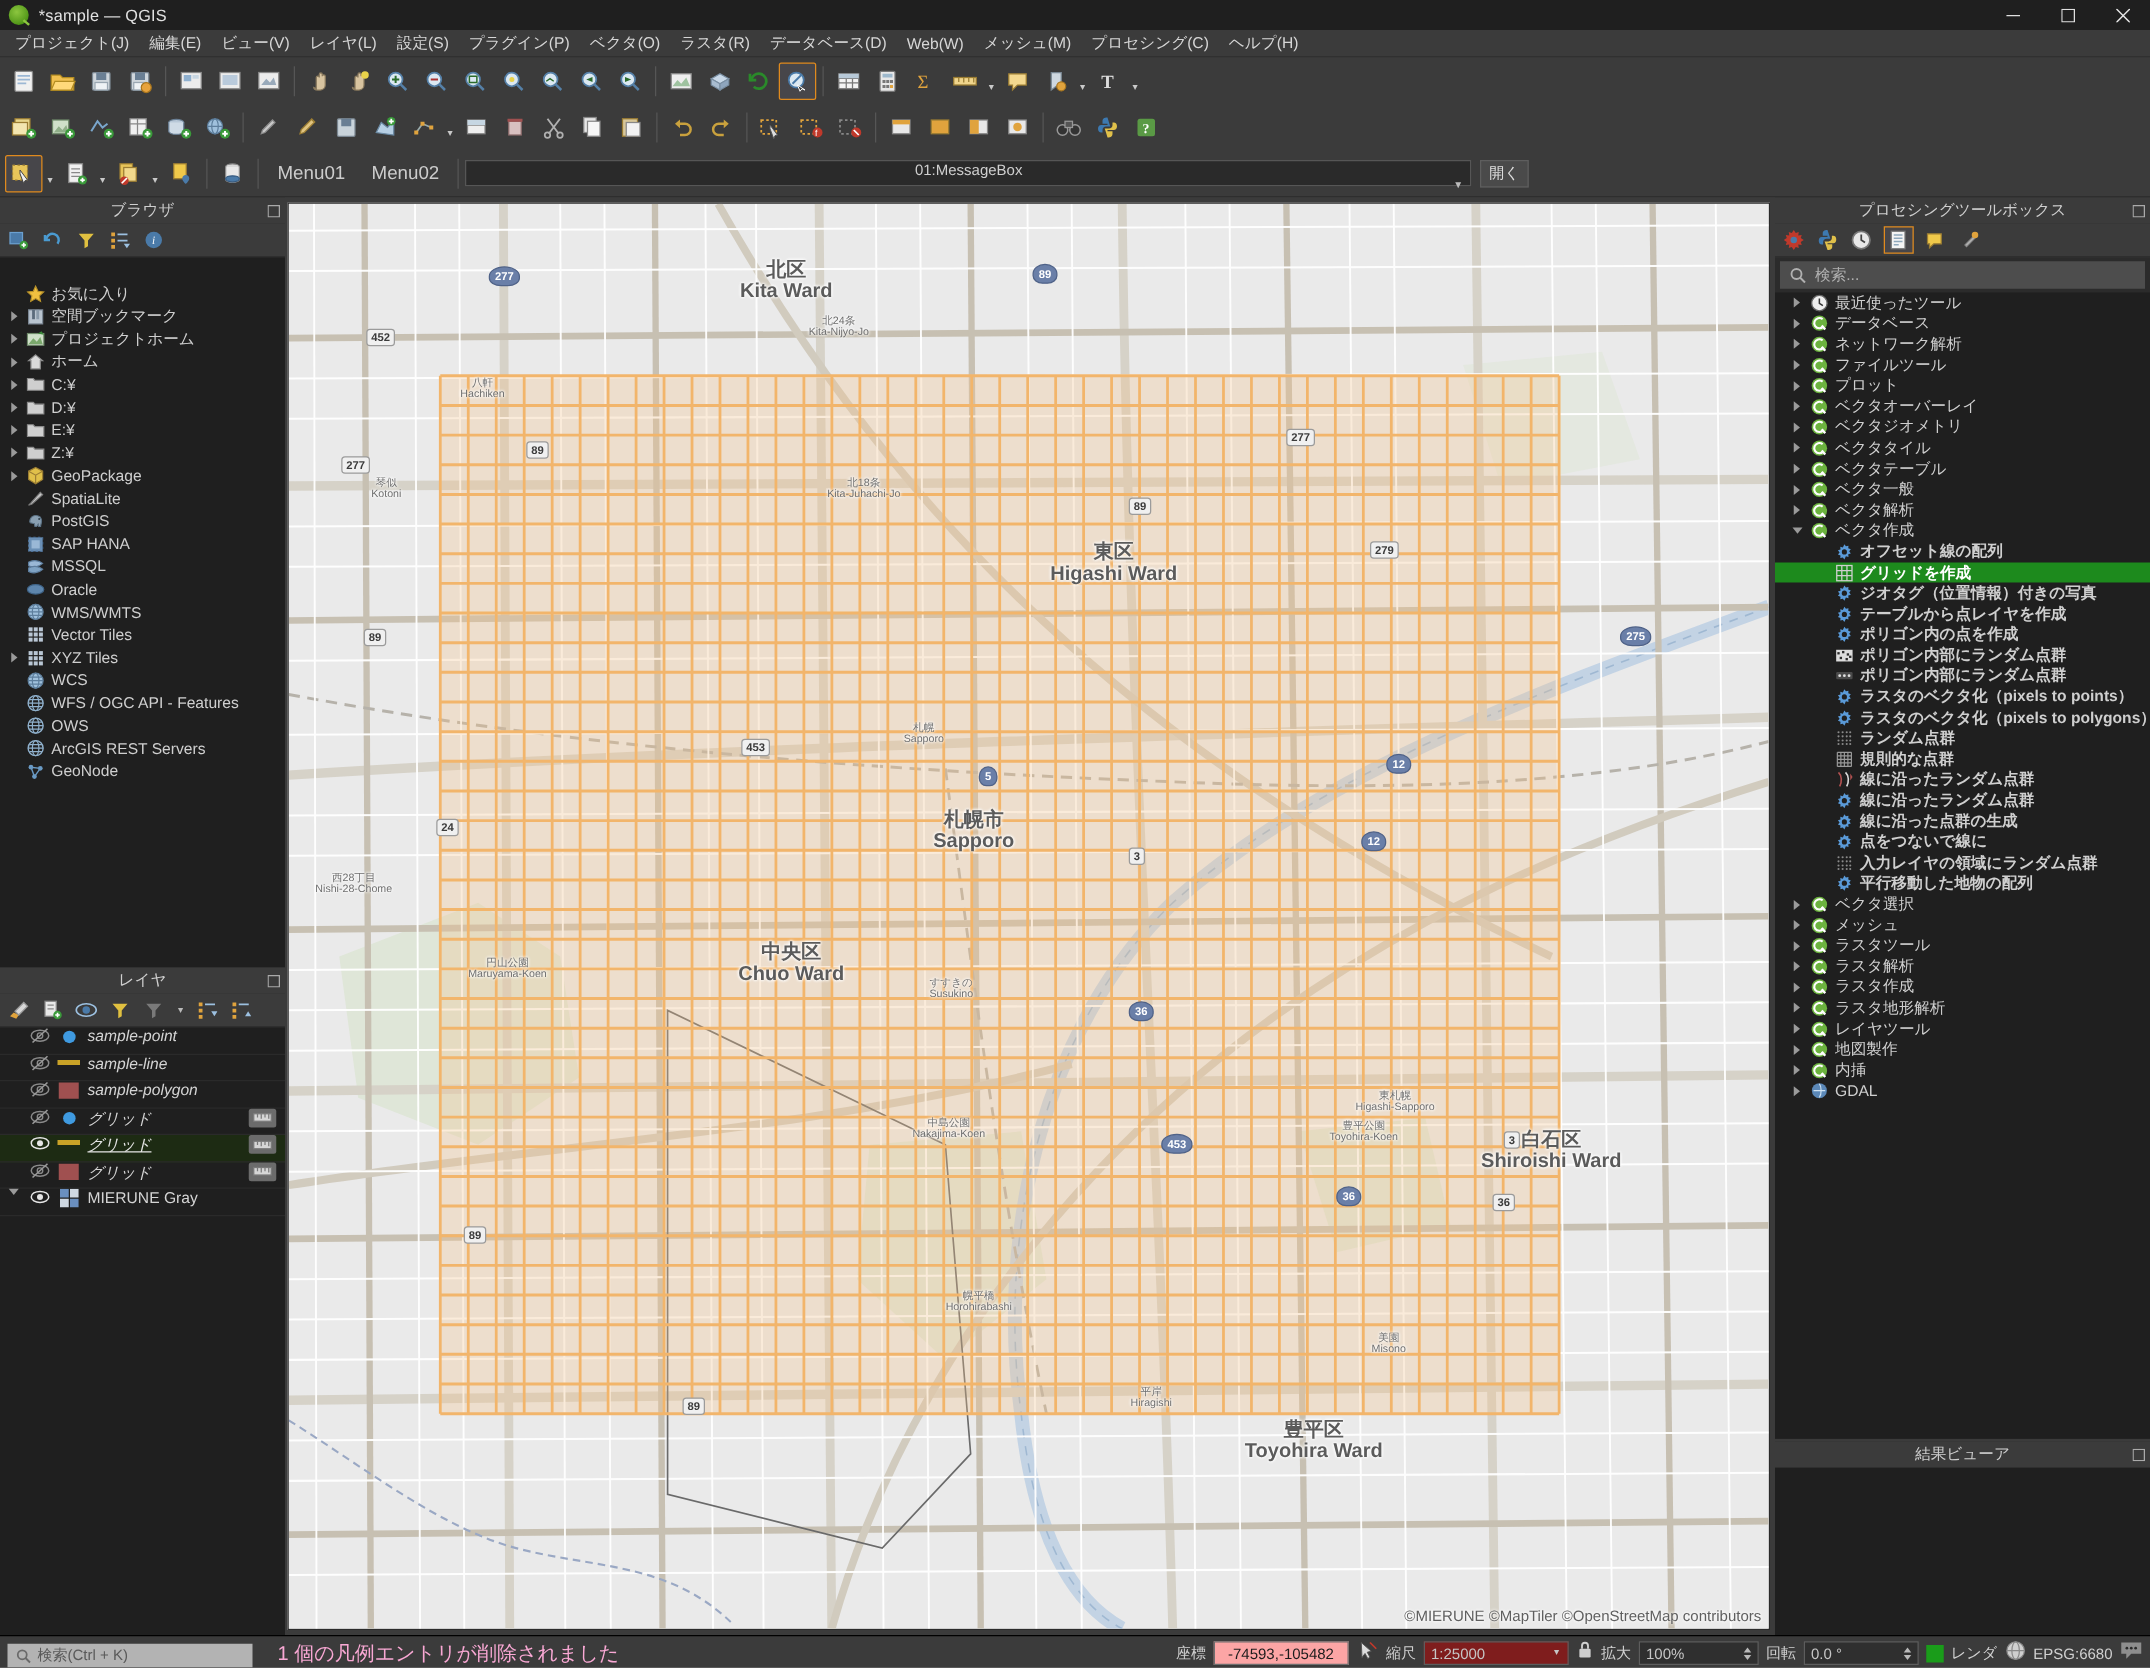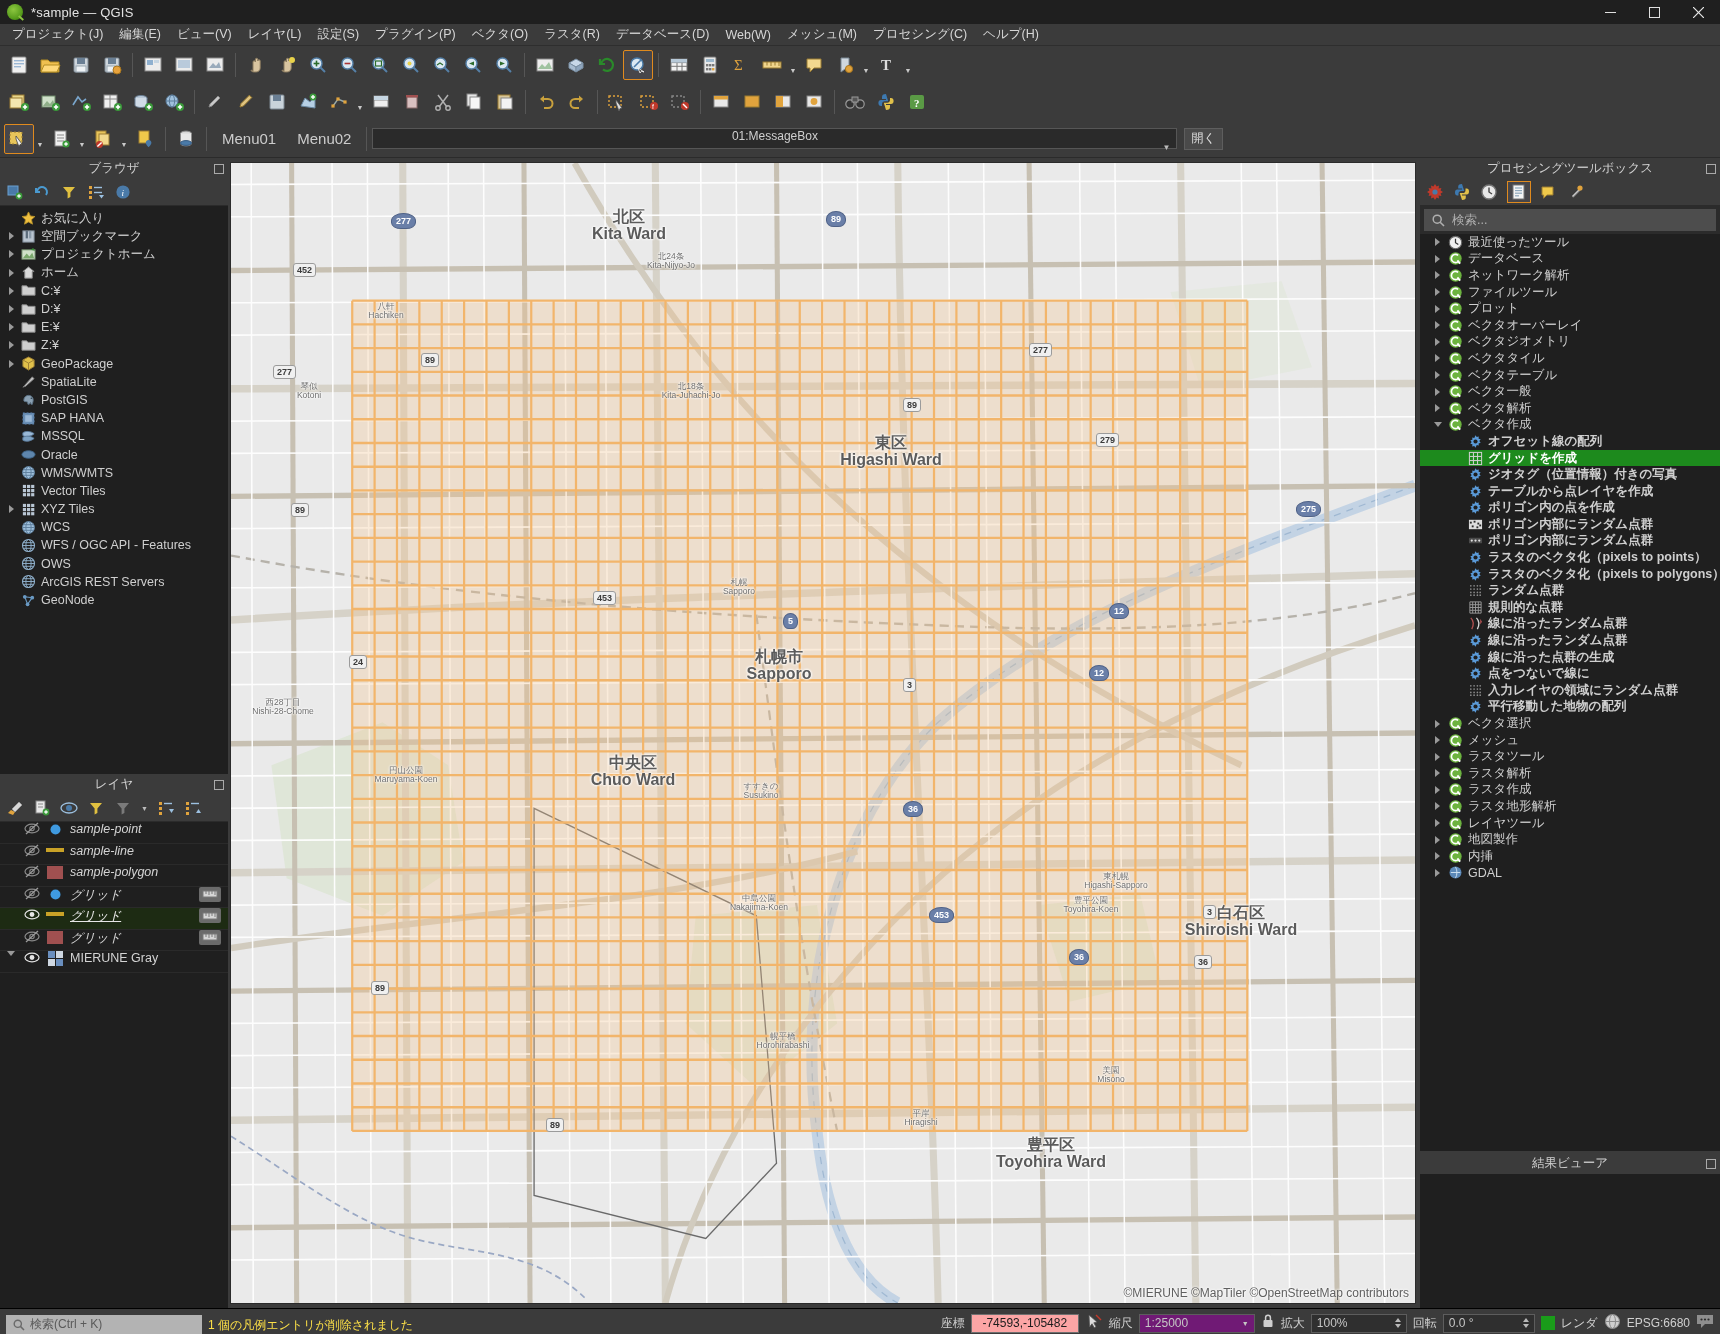--- a/index.html
+++ b/index.html
@@ -82,21 +82,21 @@
   }
   .panel-title .pt-btns { position: absolute; right: 4px; display: flex; gap: 6px; }
   .panel-toolbar {
     height: 27px; background: #3b3b3b; display: flex; align-items: center;
     padding-left: 6px; gap: 9px; flex: 0 0 27px; border-bottom: 1px solid #2b2b2b;
   }
   .pt-ico { width: 18px; height: 18px; display:flex; align-items:center; justify-content:center; }
 
   .left-col { width: 228px; flex: 0 0 228px; display:flex; flex-direction: column; background:#3b3b3b; }
   .browser-panel { flex: 0 0 616px; display:flex; flex-direction:column; }
-  .tree { flex: 1 1 auto; background: #1f1f1f; overflow: hidden; padding-top: 3px; text-align: center; }
+  .tree { flex: 1 1 auto; background: #1f1f1f; overflow: hidden; padding-top: 20px; text-align: center; }
   .tree-row {
     height: 18.2px; display: flex; align-items: center; font-size: 12.5px; color: #cfcfcf;
     padding-left: 4px; white-space: nowrap;
   }
   .arrow {
     width: 14px; flex: 0 0 14px; display:flex; align-items:center; justify-content:center;
   }
   .arrow i {
     display:block; width:0;height:0;border-style:solid;
     border-width: 4px 0 4px 5px; border-color: transparent transparent transparent #9a9a9a;
@@ -153,28 +153,28 @@
 
   
   .statusbar {
     height: 26px; background:#3b3b3b; flex: 0 0 26px; display:flex; align-items:flex-end;
     padding: 0 6px; gap: 6px; border-top:1px solid #000000;
   }
   .status-search {
     width: 196px; height: 19px; background: #b3b3b3; display:flex; align-items:center;
     gap: 5px; padding-left: 7px; color:#5a5a5a; font-size: 12px;
   }
-  .status-msg { font-size: 12px; color: #fde047; }
+  .status-msg { font-size: 16px; color: #f9a8d4; margin-left: 14px; }
   .st-label { font-size: 12px; color: #d0d0d0; }
   .st-field {
     height: 19px; background: #fca5a5; color:#1c1c1c; font-size:12px;
     display:flex; align-items:center; padding: 0 6px; border: 1px solid #6f6f6f;
   }
   .st-combo {
-    height: 19px; background: #701a75; border:1px solid #5d5d5d; color:#c6c6c6; font-size:12px;
+    height: 19px; background: #7f1d1d; border:1px solid #5d5d5d; color:#c6c6c6; font-size:12px;
     display:flex; align-items:center; padding:0 5px;
   }
   .st-combo .caret { margin-left: auto; font-size:7px; padding-left:8px; }
   .st-spin {
     height: 19px; background: #2f2f2f; border:1px solid #5d5d5d; color:#c6c6c6; font-size:12px;
     display:flex; align-items:center; padding:0 5px;
   }
   .spin-arrows { margin-left:auto; display:flex; flex-direction:column; padding-left:10px; gap:2px; }
   .spin-arrows i { width:0;height:0;border-style:solid; }
   .spin-arrows i.up { border-width:0 3px 4px 3px; border-color: transparent transparent #b9b9b9 transparent; }

